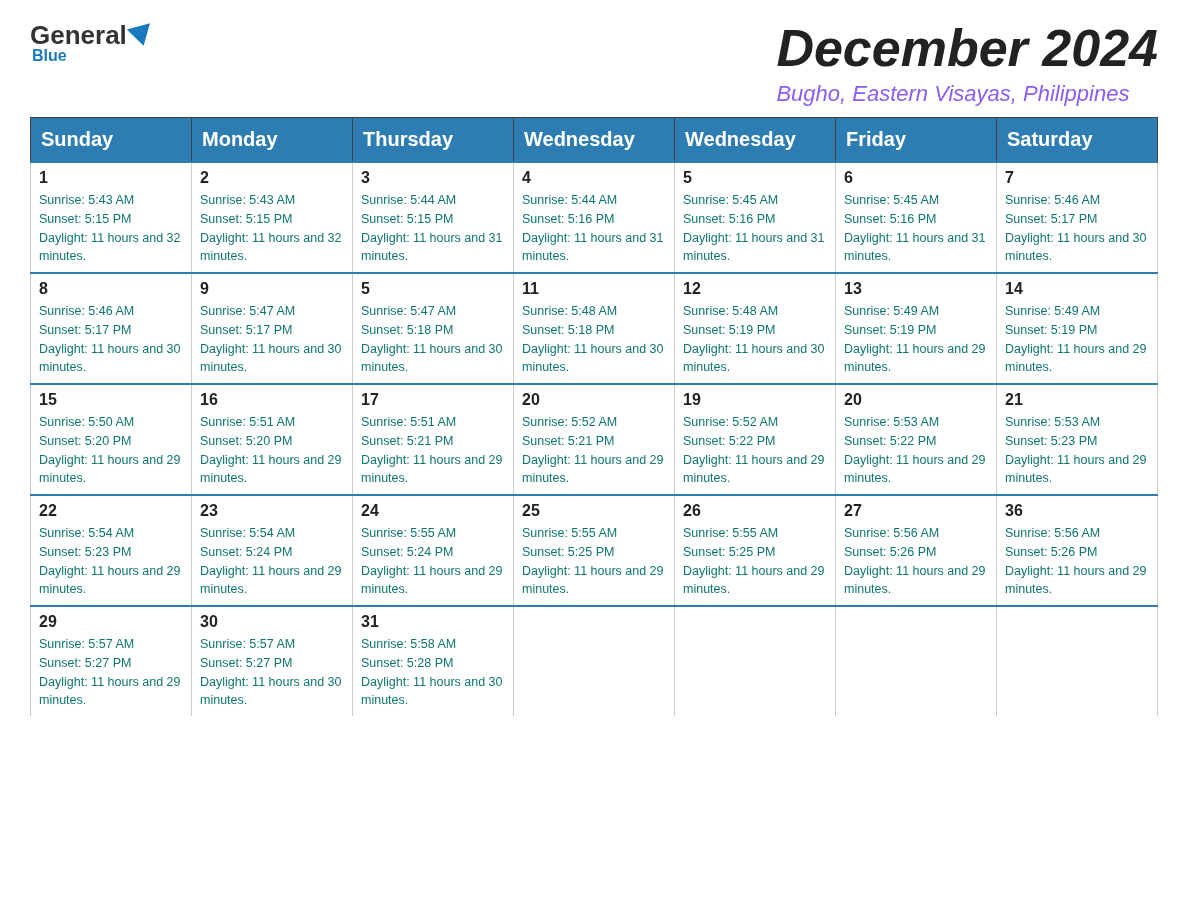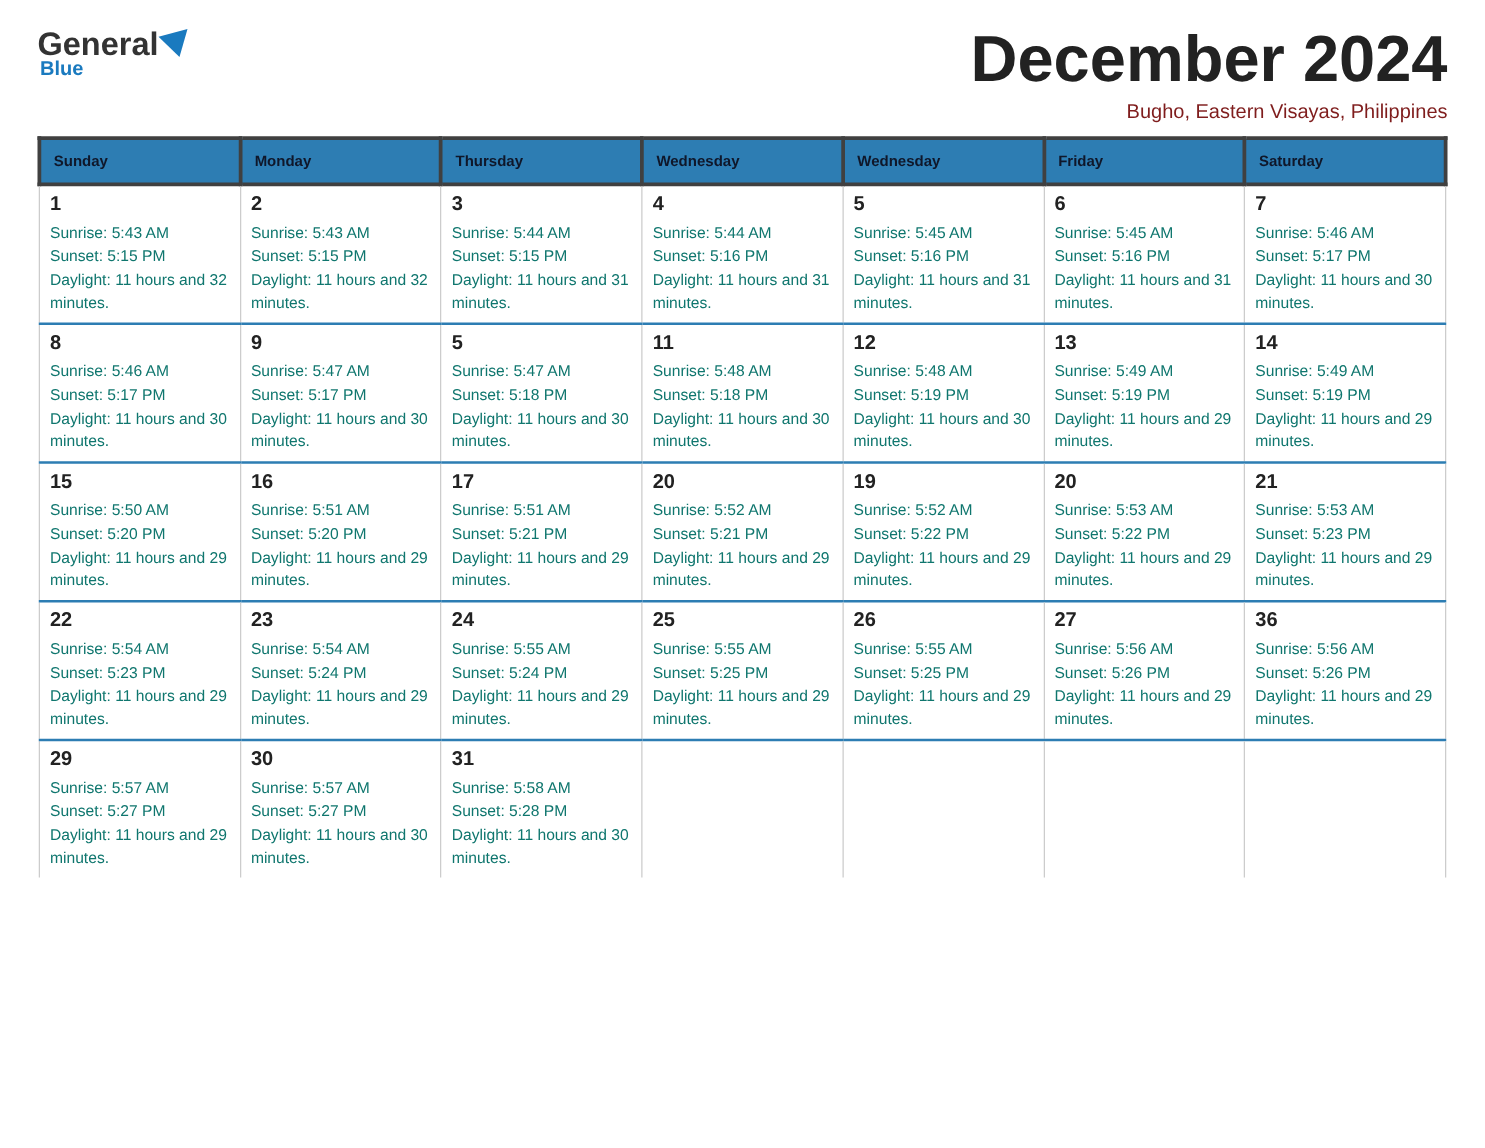--- a/index.html
+++ b/index.html
@@ -41,46 +41,47 @@
       transform: rotate(-15deg);
     }
     .logo-tagline {
       color: #1a7abf;
       font-size: 16px;
       font-weight: bold;
       margin-top: -4px;
       margin-left: 2px;
     }
     .title-block {
-      text-align: right;
+      text-align: left;
+      font-style: italic;
     }
     .main-title {
       font-size: 52px;
       font-weight: bold;
       color: #222;
       line-height: 1.1;
     }
     .subtitle {
-      font-size: 16px;
-      color: #7f1d1d;
+      font-size: 22px;
+      color: #8b5cf6;
       margin-top: 4px;
     }
     .calendar {
       width: 100%;
       border-collapse: collapse;
       margin-top: 8px;
     }
     .calendar th {
       background: #2d7db3;
-      color: #0f172a;
-      font-size: 12px;
+      color: #ffffff;
+      font-size: 20px;
       font-weight: bold;
       padding: 10px 10px;
       text-align: left;
-      border: 3px solid #404040;
+      border: 1px solid #404040;
     }
     .calendar td {
       border: 1px solid #ccc;
       vertical-align: top;
       padding: 6px 8px;
       width: calc(100% / 7);
       min-height: 110px;
     }
     .day-number {
       font-size: 16px;

